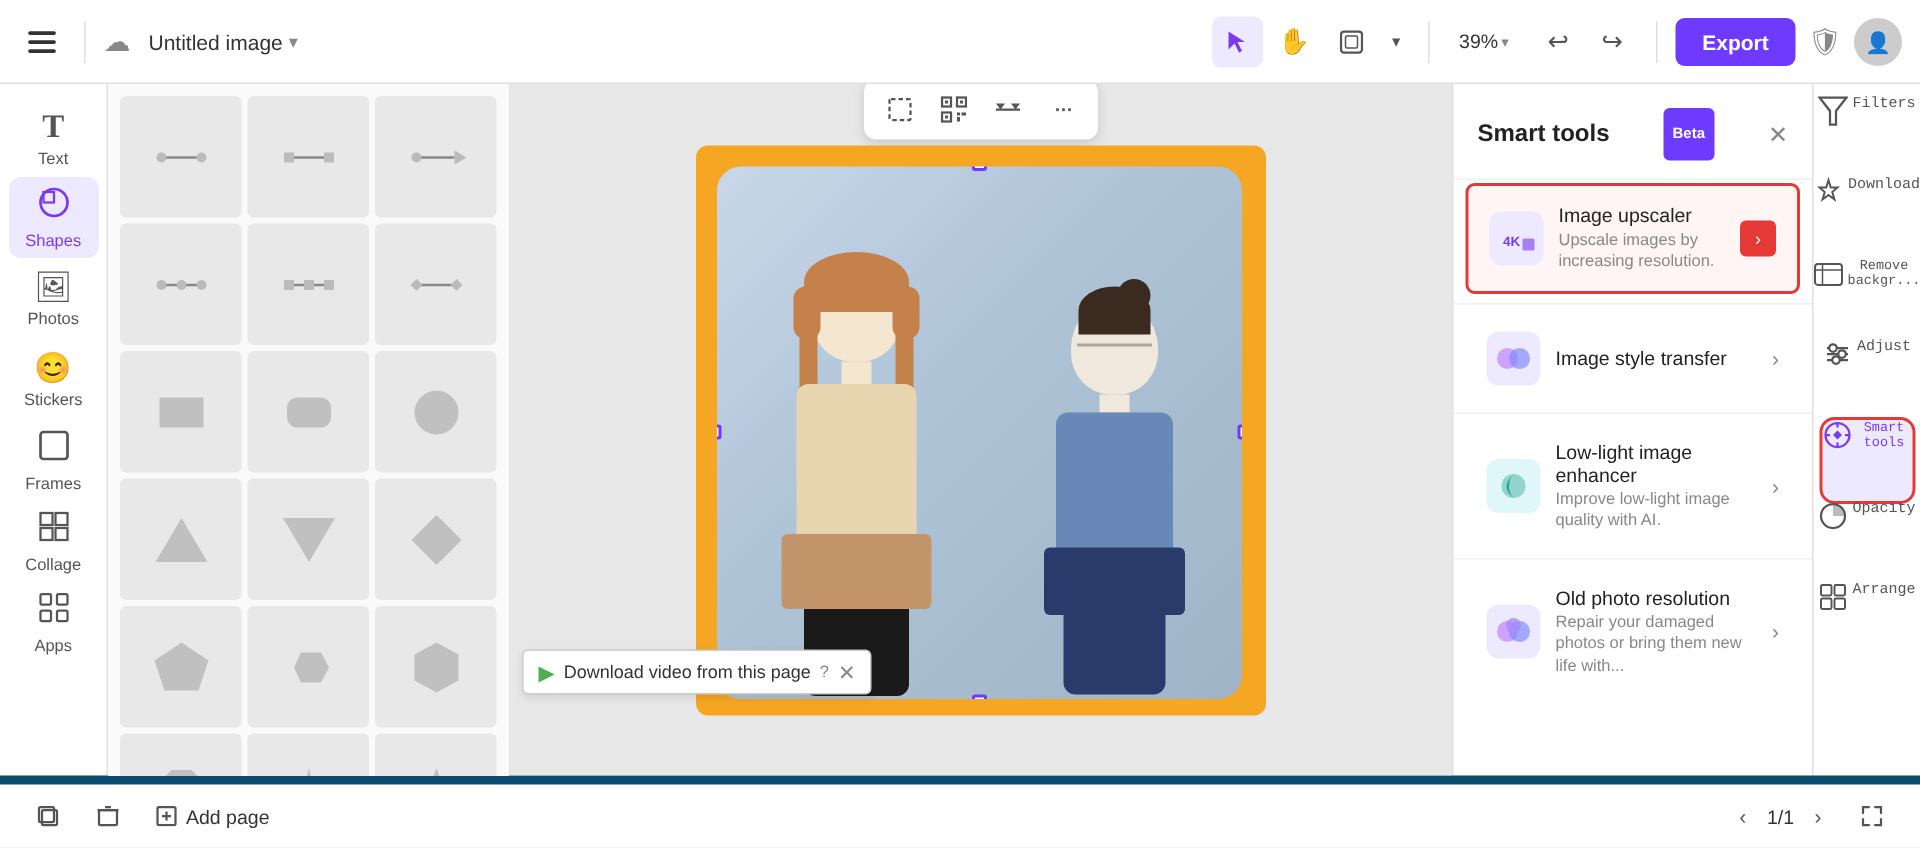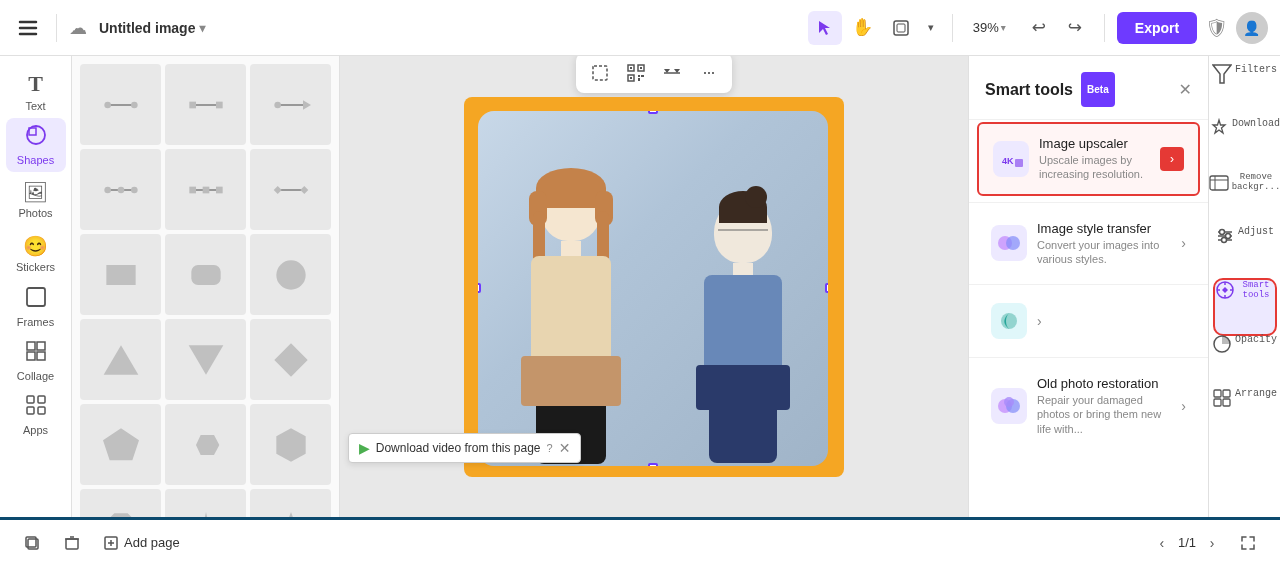--- a/index.html
+++ b/index.html
@@ -17,21 +17,21 @@
       flex-shrink: 0;
       z-index: 10;
     }
     .topbar-logo {
       width: 32px; height: 32px;
       display: flex; align-items: center; justify-content: center;
       font-size: 20px; color: #7c3aed; font-weight: bold;
     }
     .topbar-divider { width: 1px; height: 28px; background: #e0e0e0; margin: 0 4px; }
     .topbar-cloud-icon { color: #888; font-size: 18px; margin-right: 4px; }
-    .topbar-title { font-size: 14px; color: #333; font-weight: 700; display: flex; align-items: center; gap: 4px; text-align: right; }
+    .topbar-title { font-size: 14px; color: #333; font-weight: 400; display: flex; align-items: center; gap: 4px; text-align: right; }
     .topbar-title-caret { color: #888; font-size: 12px; }
     .topbar-spacer { flex: 1; }
     .topbar-tools { display: flex; align-items: center; gap: 4px; }
     .topbar-tool-btn {
       width: 34px; height: 34px; border-radius: 6px; border: none; background: transparent;
       cursor: pointer; display: flex; align-items: center; justify-content: center;
       color: #555; font-size: 17px;
     }
     .topbar-tool-btn.active { background: #ede9ff; color: #7c3aed; }
     .topbar-zoom { display: flex; align-items: center; gap: 2px; background: transparent; border: none; cursor: pointer; color: #333; font-size: 13px; padding: 4px 8px; border-radius: 4px; }
@@ -180,21 +180,21 @@
     .img-tool-btn {
       width: 32px; height: 32px; border: none; background: transparent;
       cursor: pointer; border-radius: 4px; display: flex; align-items: center; justify-content: center;
       color: #555; font-size: 16px;
     }
 
     
     .bottom-bar {
       height: 48px;
       background: #fff;
-      border-top: 3px solid #0c4a6e;
+      border-top: 6px solid #0c4a6e;
       display: flex;
       align-items: center;
       padding: 0 16px;
       gap: 12px;
       flex-shrink: 0;
     }
     .bottom-bar-left { display: flex; gap: 8px; align-items: center; flex: 1; }
     .bottom-btn {
       border: none; background: transparent; cursor: pointer;
       color: #555; font-size: 16px;
@@ -271,21 +271,21 @@
     .panel-header {
       display: flex; align-items: center; justify-content: space-between;
       padding: 16px 16px 12px;
       border-bottom: 1px solid #f0f0f0;
     }
     .panel-title {
       display: flex; align-items: center; gap: 8px; font-size: 16px; font-weight: 600; color: #222;
     }
     .beta-badge {
       background: #6e3aff; color: #fff; font-size: 10px; font-weight: 600;
-      padding: 12px 6px; border-radius: 4px;
+      padding: 12px 6px; border-radius: 4px; margin-left: 28px;
     }
     .panel-close-btn {
       border: none; background: transparent; cursor: pointer; color: #888; font-size: 16px;
     }
     .smart-tool-item {
       display: flex; align-items: center; gap: 10px; padding: 12px 14px;
       cursor: pointer; border-radius: 4px; margin: 2px 8px;
       position: relative;
     }
     .smart-tool-item.highlighted {
@@ -678,49 +678,52 @@
 
     <div class="smart-tool-item">
       <div class="smart-tool-icon purple">
         <svg width="28" height="28" viewBox="0 0 28 28">
           <circle cx="10" cy="14" r="7" fill="#c084fc" opacity="0.7"></circle>
           <circle cx="18" cy="14" r="7" fill="#818cf8" opacity="0.7"></circle>
         </svg>
       </div>
       <div class="smart-tool-content">
         <div class="smart-tool-name">Image style transfer</div>
-        <div class="smart-tool-desc">Convert your images into various styles.</div>
       </div>
       <div class="smart-tool-arrow" style="color:#888;">›</div>
     </div>
 
     <div class="panel-divider"></div>
 
     <div class="smart-tool-item">
       <div class="smart-tool-icon teal">
         <svg width="28" height="28" viewBox="0 0 28 28">
           <circle cx="14" cy="14" r="8" fill="#80cbc4" opacity="0.8"></circle>
           <path d="M14 6 C10 10 10 18 14 22 C10 18 6 14 14 6Z" fill="#26a69a"></path>
         </svg>
+      </div>
+      <div class="smart-tool-content">
+        <div class="smart-tool-name">Low-light image enhancer</div>
+        <div class="smart-tool-desc">Improve low-light image quality with AI.</div>
       </div>
       <div class="smart-tool-arrow" style="color:#888;">›</div>
     </div>
 
     <div class="panel-divider"></div>
 
     <div class="smart-tool-item">
       <div class="smart-tool-icon purple">
         <svg width="28" height="28" viewBox="0 0 28 28">
           <circle cx="10" cy="14" r="7" fill="#c084fc" opacity="0.7"></circle>
           <circle cx="18" cy="14" r="7" fill="#818cf8" opacity="0.7"></circle>
           <circle cx="14" cy="10" r="5" fill="#a78bfa" opacity="0.8"></circle>
         </svg>
       </div>
       <div class="smart-tool-content">
-        <div class="smart-tool-name">Old photo restoration</div>
+        <div class="smart-tool-name">Old photo resolution</div>
         <div class="smart-tool-desc">Repair your damaged photos or bring them new life with...</div>
       </div>
       <div class="smart-tool-arrow" style="color:#888;">›</div>
     </div>
   </div>
 
   <div class="right-sidebar">
     <div class="right-sidebar-item">
       <span class="icon">
         <svg width="20" height="20" viewBox="0 0 20 20">

